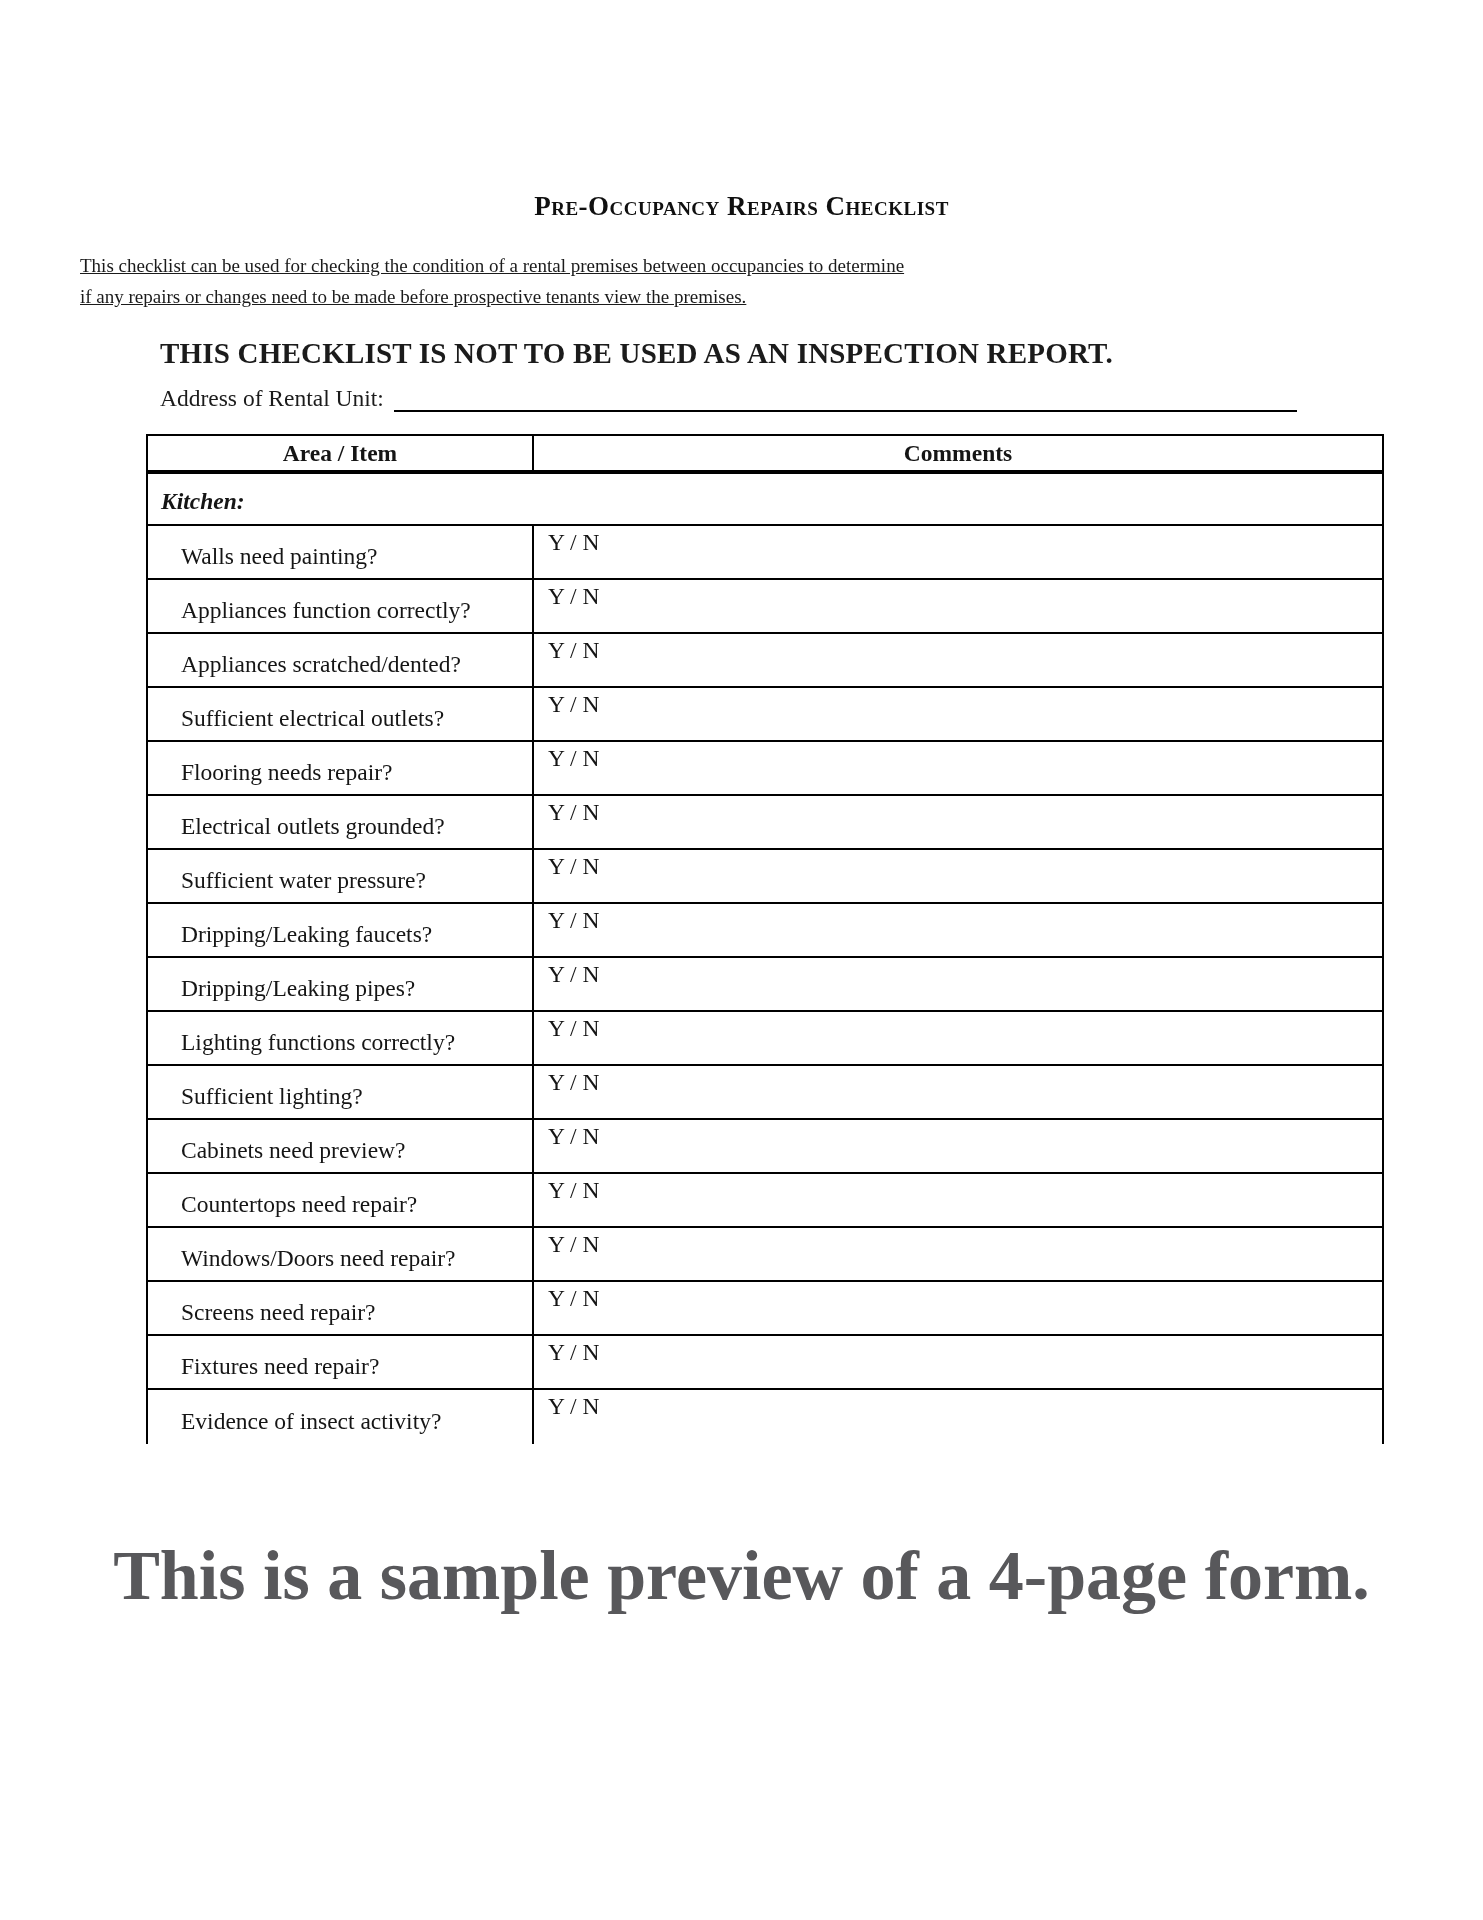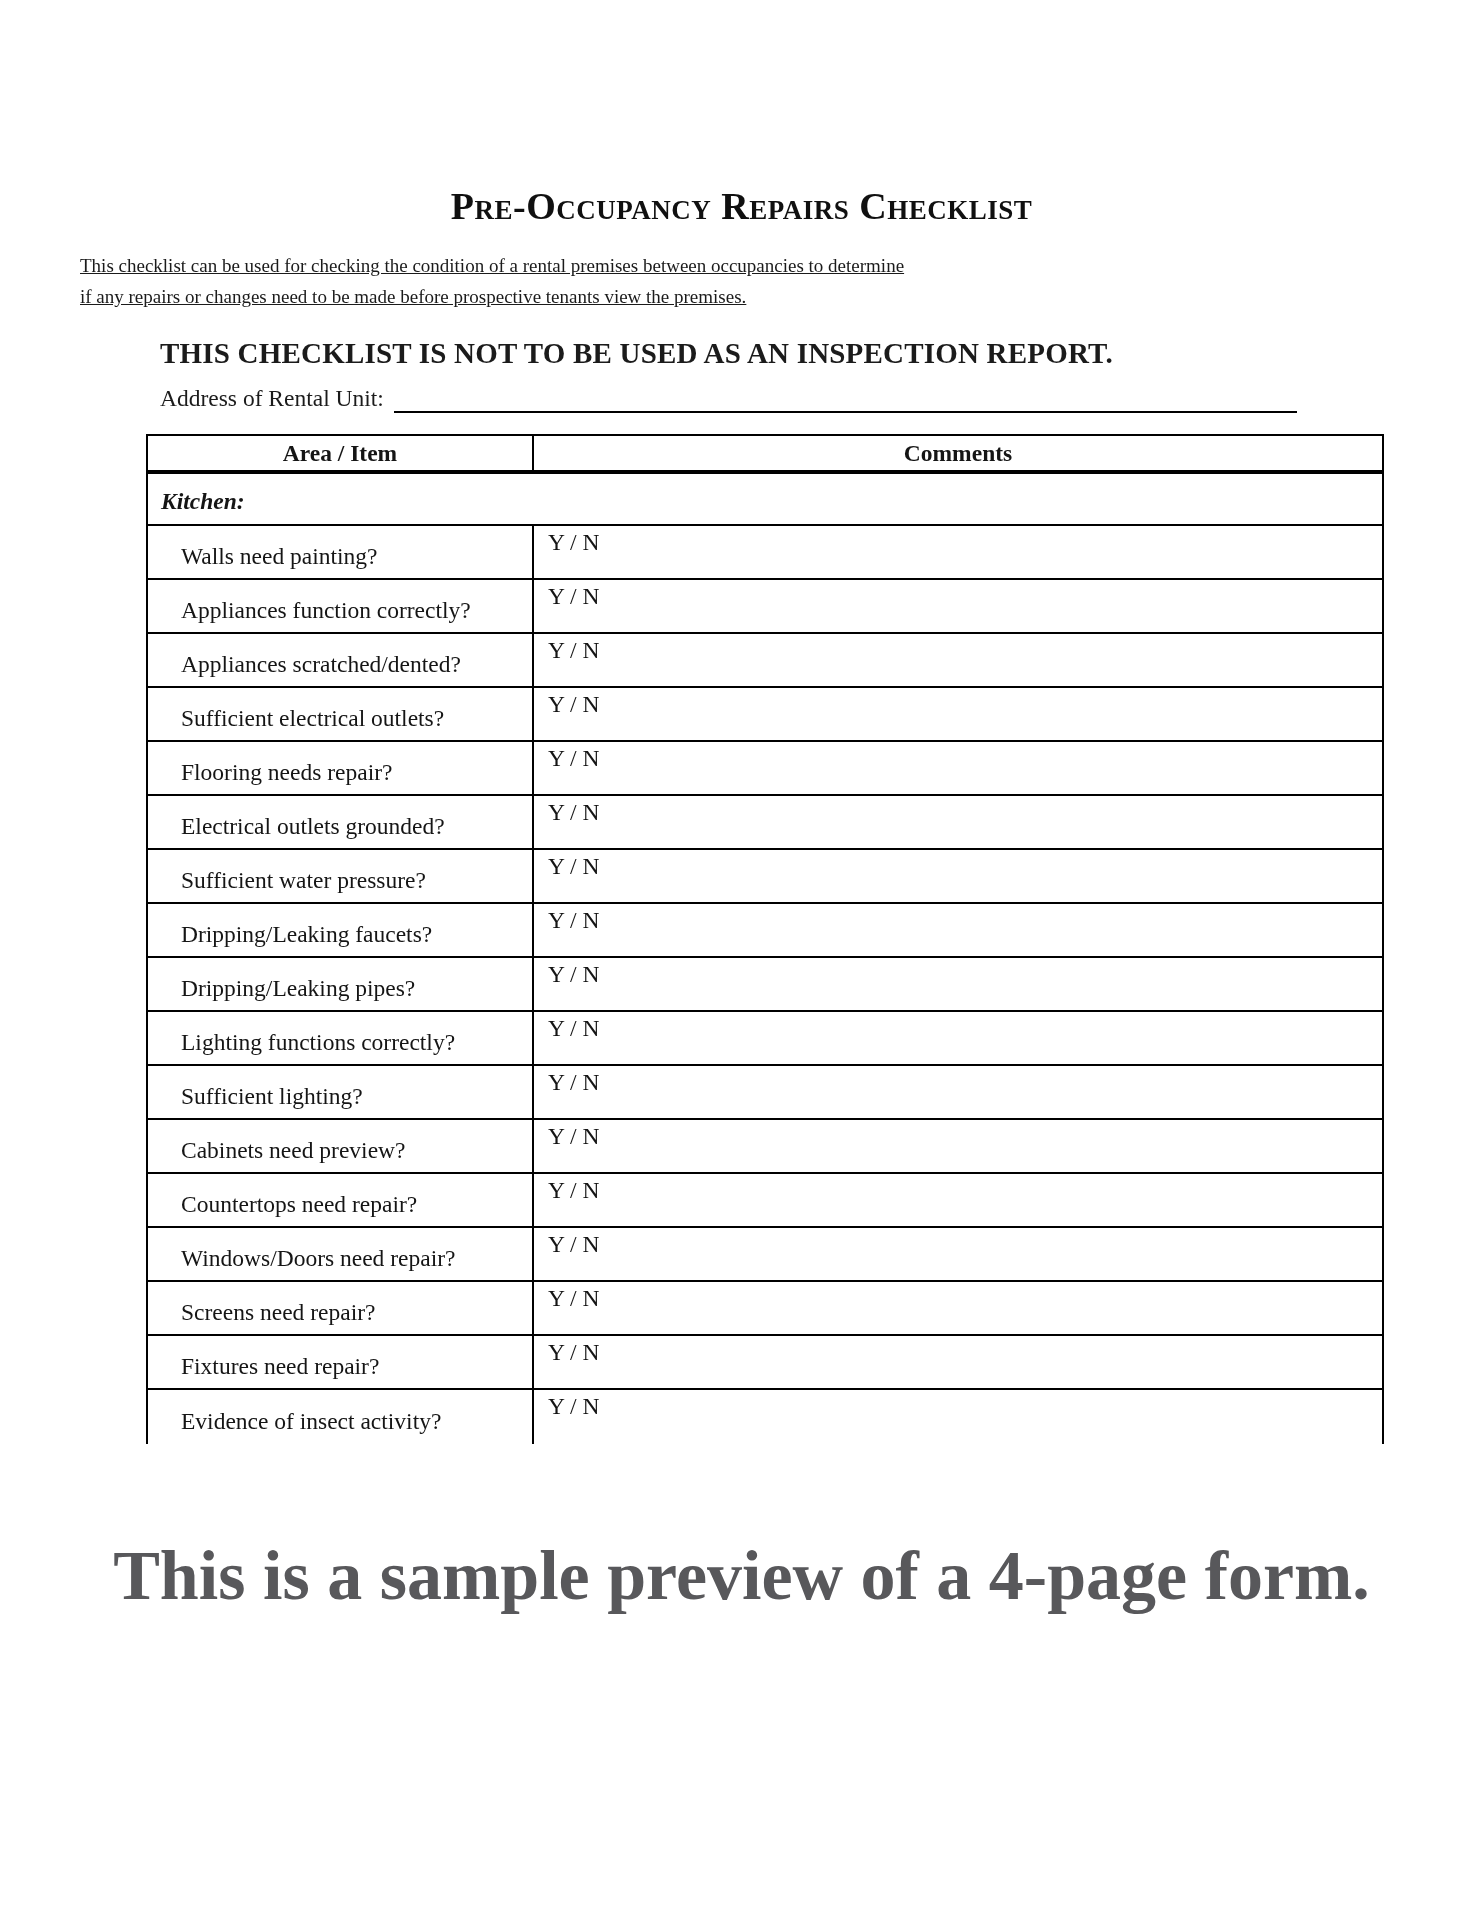--- a/index.html
+++ b/index.html
@@ -8,21 +8,21 @@
     width: 1483px;
     height: 1920px;
     background: var(--page_bg, #ffffff);
     color: var(--text, #1b1b1b);
     font-family: "Liberation Serif", "DejaVu Serif", serif;
     overflow: hidden;
   }
   .title {
     padding-top: 186px;
     text-align: center;
-    font-size: 38px;
+    font-size: 27px;
     line-height: 40px;
     font-weight: 700;
     font-variant: small-caps;
     letter-spacing: 0.5px;
     color: #101010;
   }
   .intro {
     margin: 24px 110px 0 80px;
     font-size: 19px;
     line-height: 31px;
@@ -32,21 +32,21 @@
     margin: 26px 110px 0 160px;
     font-size: 29px;
     line-height: 31px;
     font-weight: 700;
     letter-spacing: 0.2px;
   }
   .address-row {
     margin: 14px 0 0 160px;
     width: 1137px;
     display: flex;
-    align-items: center;
+    align-items: flex-start;
     font-size: 23.5px;
     line-height: 31px;
   }
   .address-label { white-space: nowrap; }
   .address-line {
     flex: 1;
     margin-left: 10px;
     height: 27px;
     border-bottom: 2px solid var(--table_border, #000);
   }

